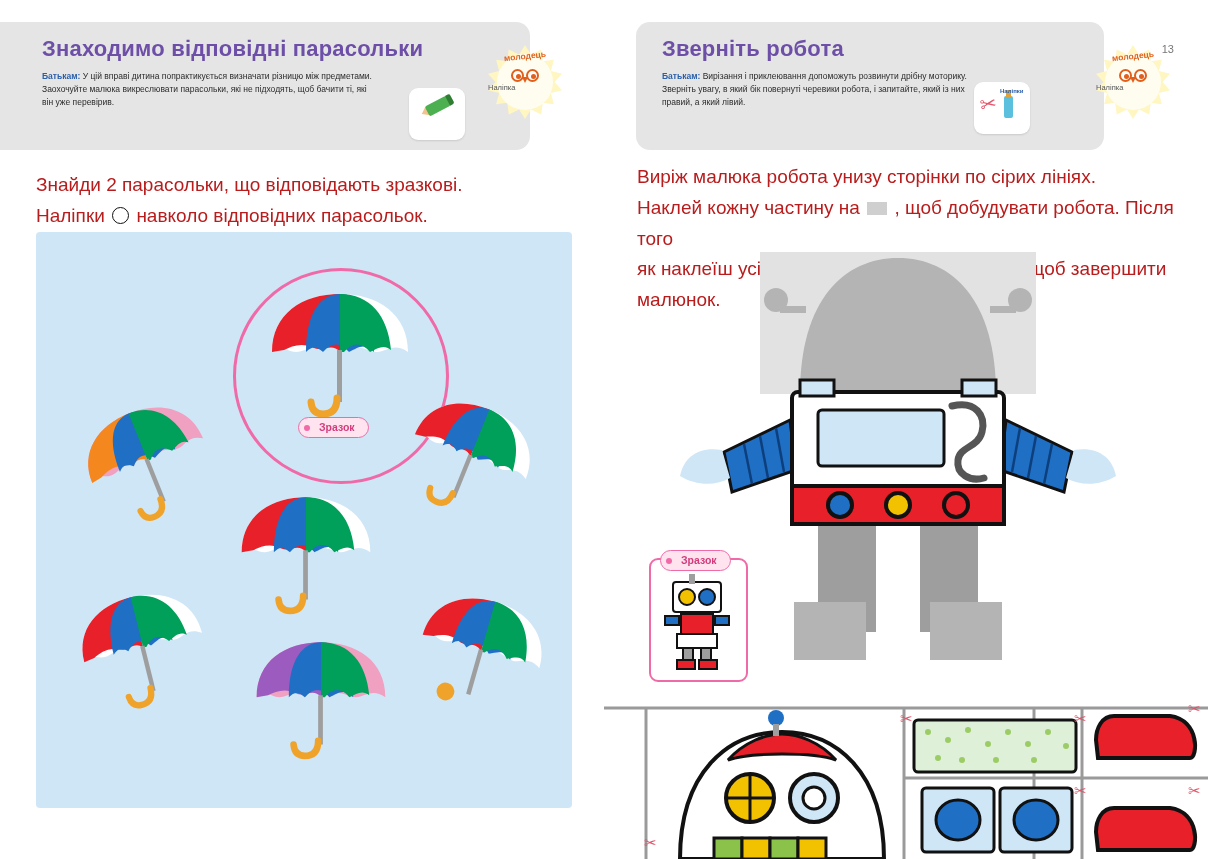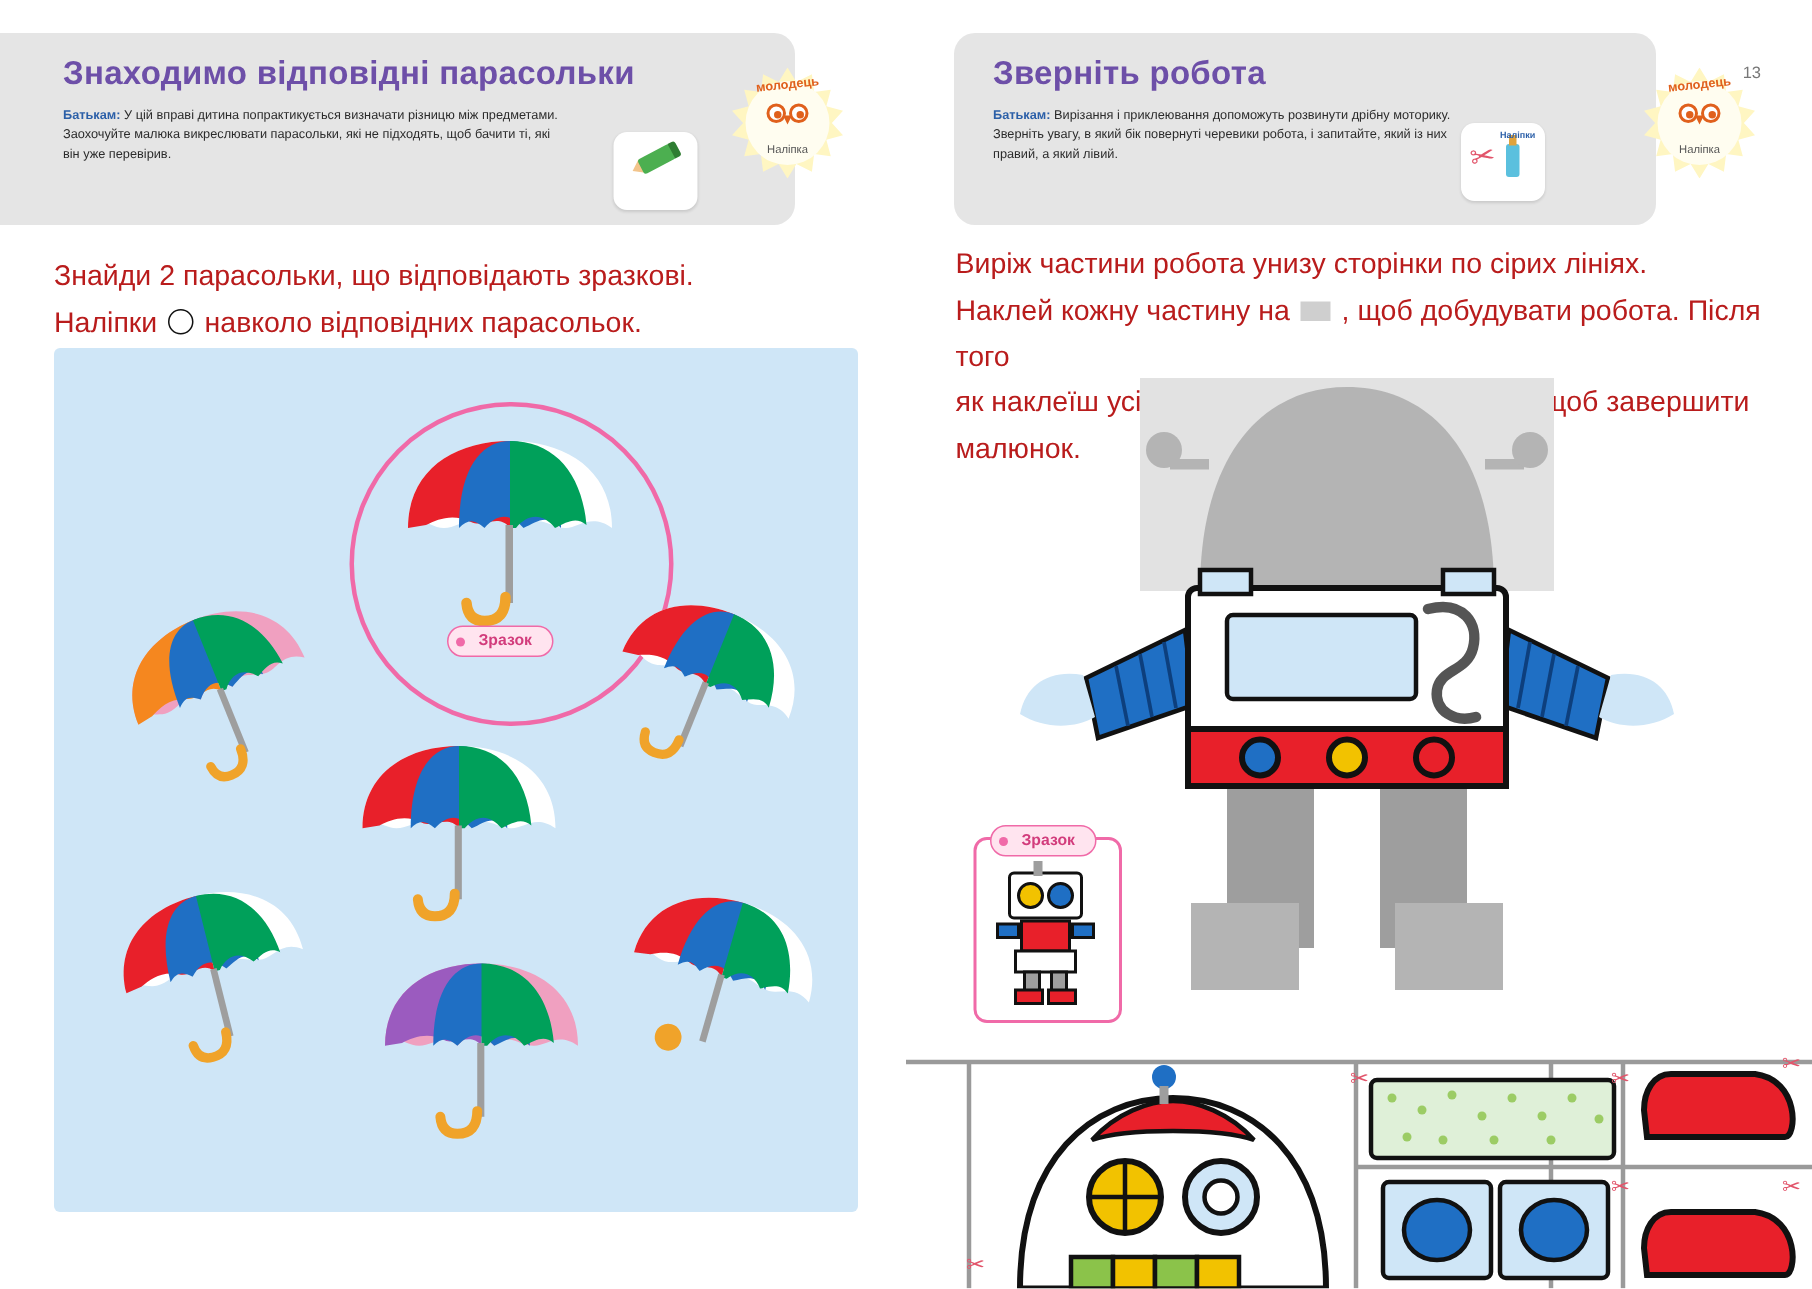--- a/index.html
+++ b/index.html
@@ -91,21 +91,21 @@
   }
   .badge .owl{
     position:absolute;top:24px;left:50%;transform:translateX(-50%);
     width:28px;height:16px;
   }
   .owl .eye{position:absolute;top:0;width:13px;height:13px;border-radius:50%;border:2.5px solid #e0601c;box-sizing:border-box;background:#fff;}
   .owl .eye.l{left:0;} .owl .eye.r{right:0;}
   .owl .eye:after{content:"";position:absolute;left:3px;top:3px;width:5px;height:5px;border-radius:50%;background:#e0601c;}
   .owl .beak{position:absolute;left:50%;top:8px;margin-left:-3px;width:0;height:0;border-left:3px solid transparent;border-right:3px solid transparent;border-top:6px solid #e0601c;}
   .badge .lbl{
-    position:absolute;bottom:15px;left:0;right:0;text-align:center;
+    position:absolute;bottom:27px;left:0;right:0;
     font-size:7.5px;color:#555;
   }
 
   
   .instr{position:absolute;font-size:19px;color:#b91c1c;line-height:1.62;}
   .instr-left{left:36px;top:170px;width:520px;}
   .circle-glyph{display:inline-block;width:15px;height:15px;border:1.6px solid #111;border-radius:50%;vertical-align:-2px;margin:0 2px;}
   .gray-box{display:inline-block;width:20px;height:13px;background:#cfcfcf;vertical-align:-1px;margin:0 2px;}
 
   
@@ -293,21 +293,21 @@
     <div class="title">молодець</div>
     <div class="owl">
       <div class="eye l"></div>
         <div class="eye r"></div>
         <div class="beak"></div>
     </div>
     <div class="lbl">Наліпка</div>
   </div>
 
   <div class="instr" style="left:33px;top:162px;width:540px;">
-    <div>Виріж частини робота унизу сторінки по сірих лініях.</div>
+    <div>Виріж малюка робота унизу сторінки по сірих лініях.</div>
     <div>
       <span>Наклей кожну частину на</span>
       <span class="gray-box"></span>
       <span>, щоб добудувати робота. Після того</span>
     </div>
     <div>як наклеїш усі частини, використай наліпки, щоб завершити малюнок.</div>
   </div>
 
   <div style="position:absolute;left:0;top:0;width:604px;height:859px;">
     <svg width="604" height="700" viewBox="0 0 604 700" style="position:absolute;left:0;top:0;">

